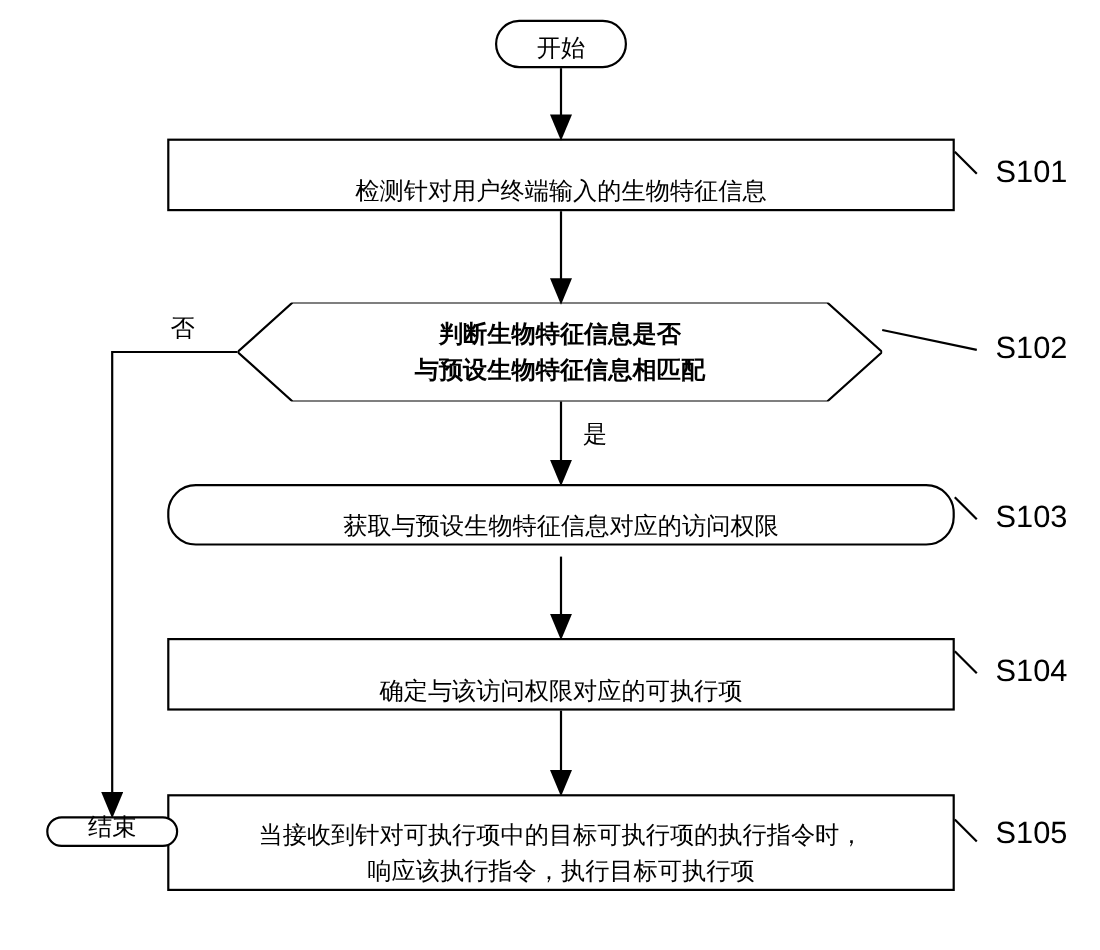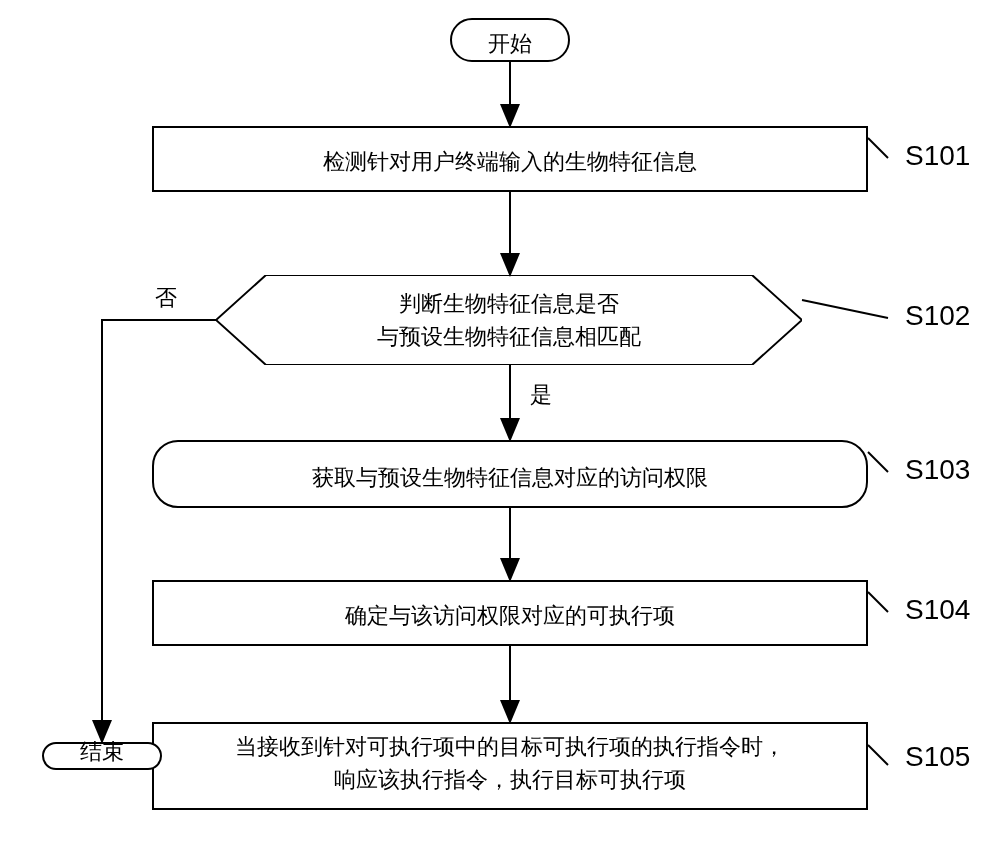--- a/index.html
+++ b/index.html
@@ -18,24 +18,25 @@
       align-items: flex-end;
       justify-content: center;
       text-align: center;
       font-size: 22px;
       line-height: 1.5;
     }
     .terminal {
       border-radius: 22px;
     }
     .process {
-      padding: 12px 14px;
+      padding: 0 14px;
     }
     .decision {
       position: absolute;
+      font-weight: bold;
     }
     .decision-shape {
       width: 100%;
       height: 100%;
     }
     .decision-text {
       position: absolute;
       left: 0; top: 0; right: 0; bottom: 0;
       display: flex;
       align-items: center;
@@ -90,21 +91,21 @@
   <span>S102</span>
 </div>
 
 <div class="label" style="left:155px; top:283px;">
   <span>否</span>
 </div>
 <div class="label" style="left:530px; top:380px;">
   <span>是</span>
 </div>
 
-<div class="node process" style="left:152px; top:440px; width:716px; height:68px;border-radius:26px;">
+<div class="node process" style="left:152px; top:440px; width:716px; height:56px;border-radius:26px;">
   <span>获取与预设生物特征信息对应的访问权限</span>
 </div>
 <div class="step-label" style="left:905px; top:454px;">
   <span>S103</span>
 </div>
 
 <div class="node process" style="left:152px; top:580px; width:716px; height:66px;">
   <span>确定与该访问权限对应的可执行项</span>
 </div>
 <div class="step-label" style="left:905px; top:594px;text-align:right;">

